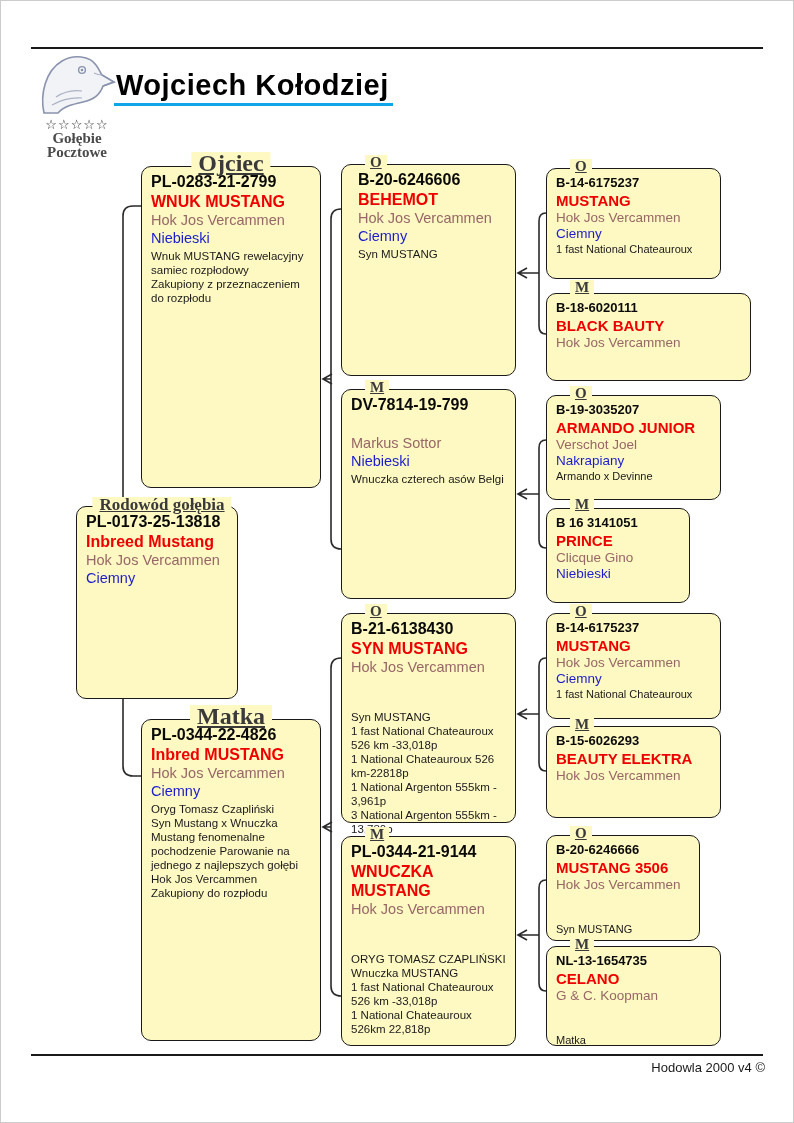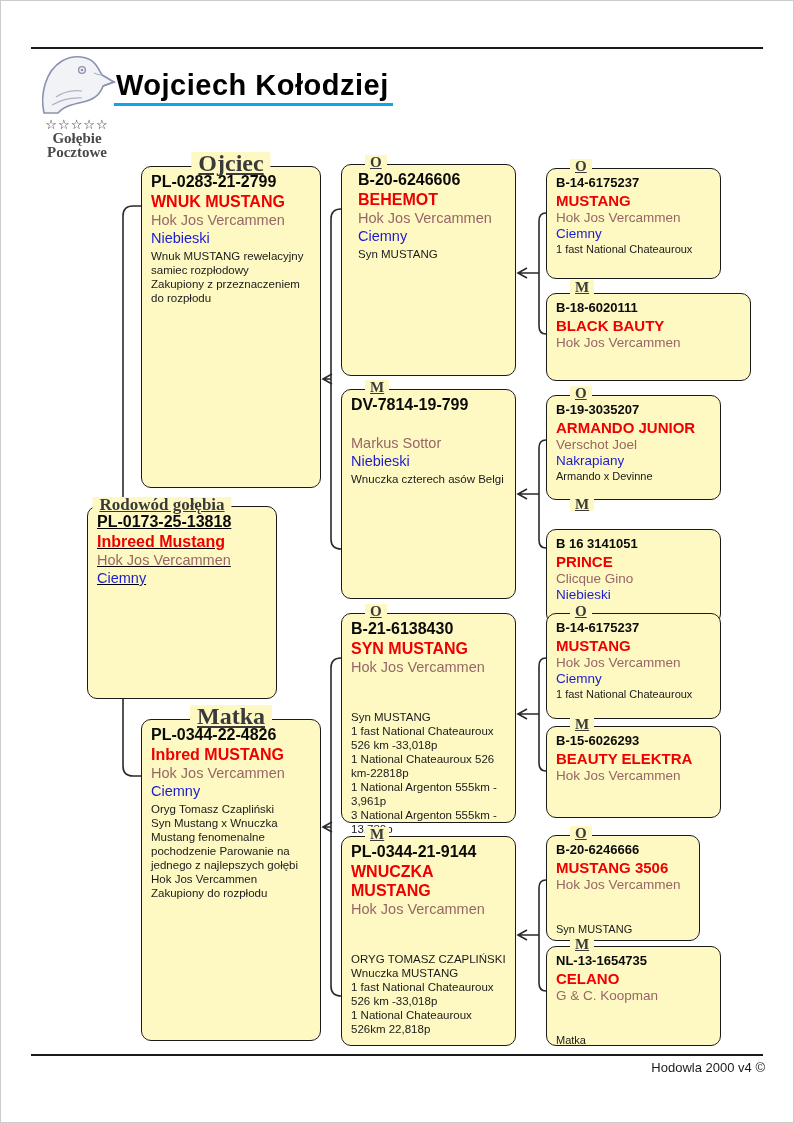--- a/index.html
+++ b/index.html
@@ -32,30 +32,30 @@
   .notes{font-size:11.5px;color:#1a1a1a;line-height:14px;white-space:pre-line;margin-top:2px;}
 
   .sm .ring{font-size:13px;line-height:18px;min-height:18px;}
   .sm .pname{font-size:15px;line-height:18px;min-height:18px;}
   .sm .fancier{font-size:13.5px;line-height:16px;min-height:16px;}
   .sm .colorline{font-size:13.5px;line-height:16px;min-height:16px;}
   .sm .notes{font-size:11px;line-height:13px;margin-top:1px;}
 
   
   .b-father{left:140px;top:165px;width:180px;height:322px;}
-  .b-subject{left:86px;top:505px;width:190px;height:193px;text-decoration:underline;}
+  .b-subject{left:75px;top:505px;width:162px;height:193px;}
   .b-mother{left:140px;top:718px;width:180px;height:322px;}
   .g2-0{left:340px;top:163px;width:175px;height:212px;padding-left:16px;}
   .g2-1{left:340px;top:388px;width:175px;height:210px;}
   .g2-2{left:340px;top:612px;width:175px;height:210px;}
   .g2-3{left:340px;top:835px;width:175px;height:210px;}
   .g3-0{left:545px;top:167px;width:175px;height:111px;}
   .g3-1{left:545px;top:292px;width:205px;height:88px;}
   .g3-2{left:545px;top:394px;width:175px;height:105px;}
-  .g3-3{left:545px;top:528px;width:175px;height:95px;}
+  .g3-3{left:545px;top:507px;width:144px;height:95px;}
   .g3-4{left:545px;top:612px;width:175px;height:106px;}
   .g3-5{left:545px;top:725px;width:175px;height:92px;}
   .g3-6{left:545px;top:834px;width:154px;height:106px;}
   .g3-7{left:545px;top:945px;width:175px;height:100px;}
 
   
   .lp-father{left:230px;top:151px;transform:translateX(-50%);}
   .lp-subject{left:161px;top:496px;transform:translateX(-50%);}
   .lp-mother{left:230px;top:704px;transform:translateX(-50%);}
   .l2-0{left:364px;top:154px;} .l2-1{left:364px;top:379px;}

